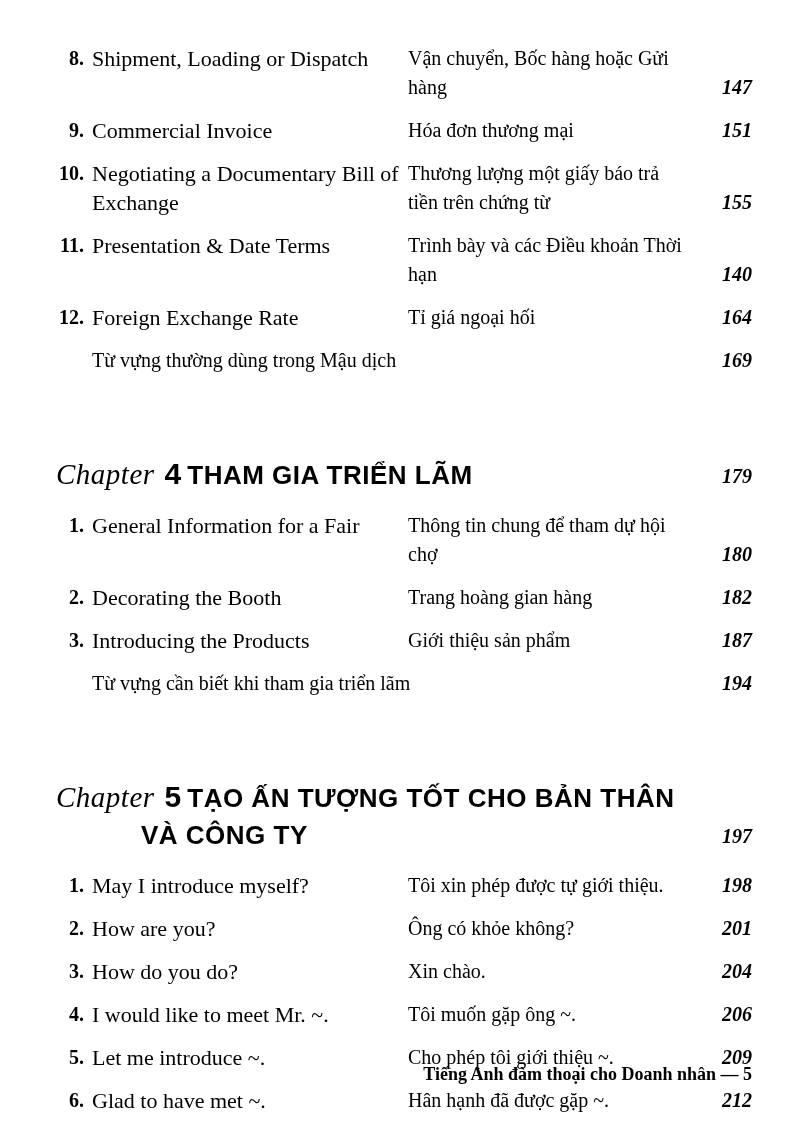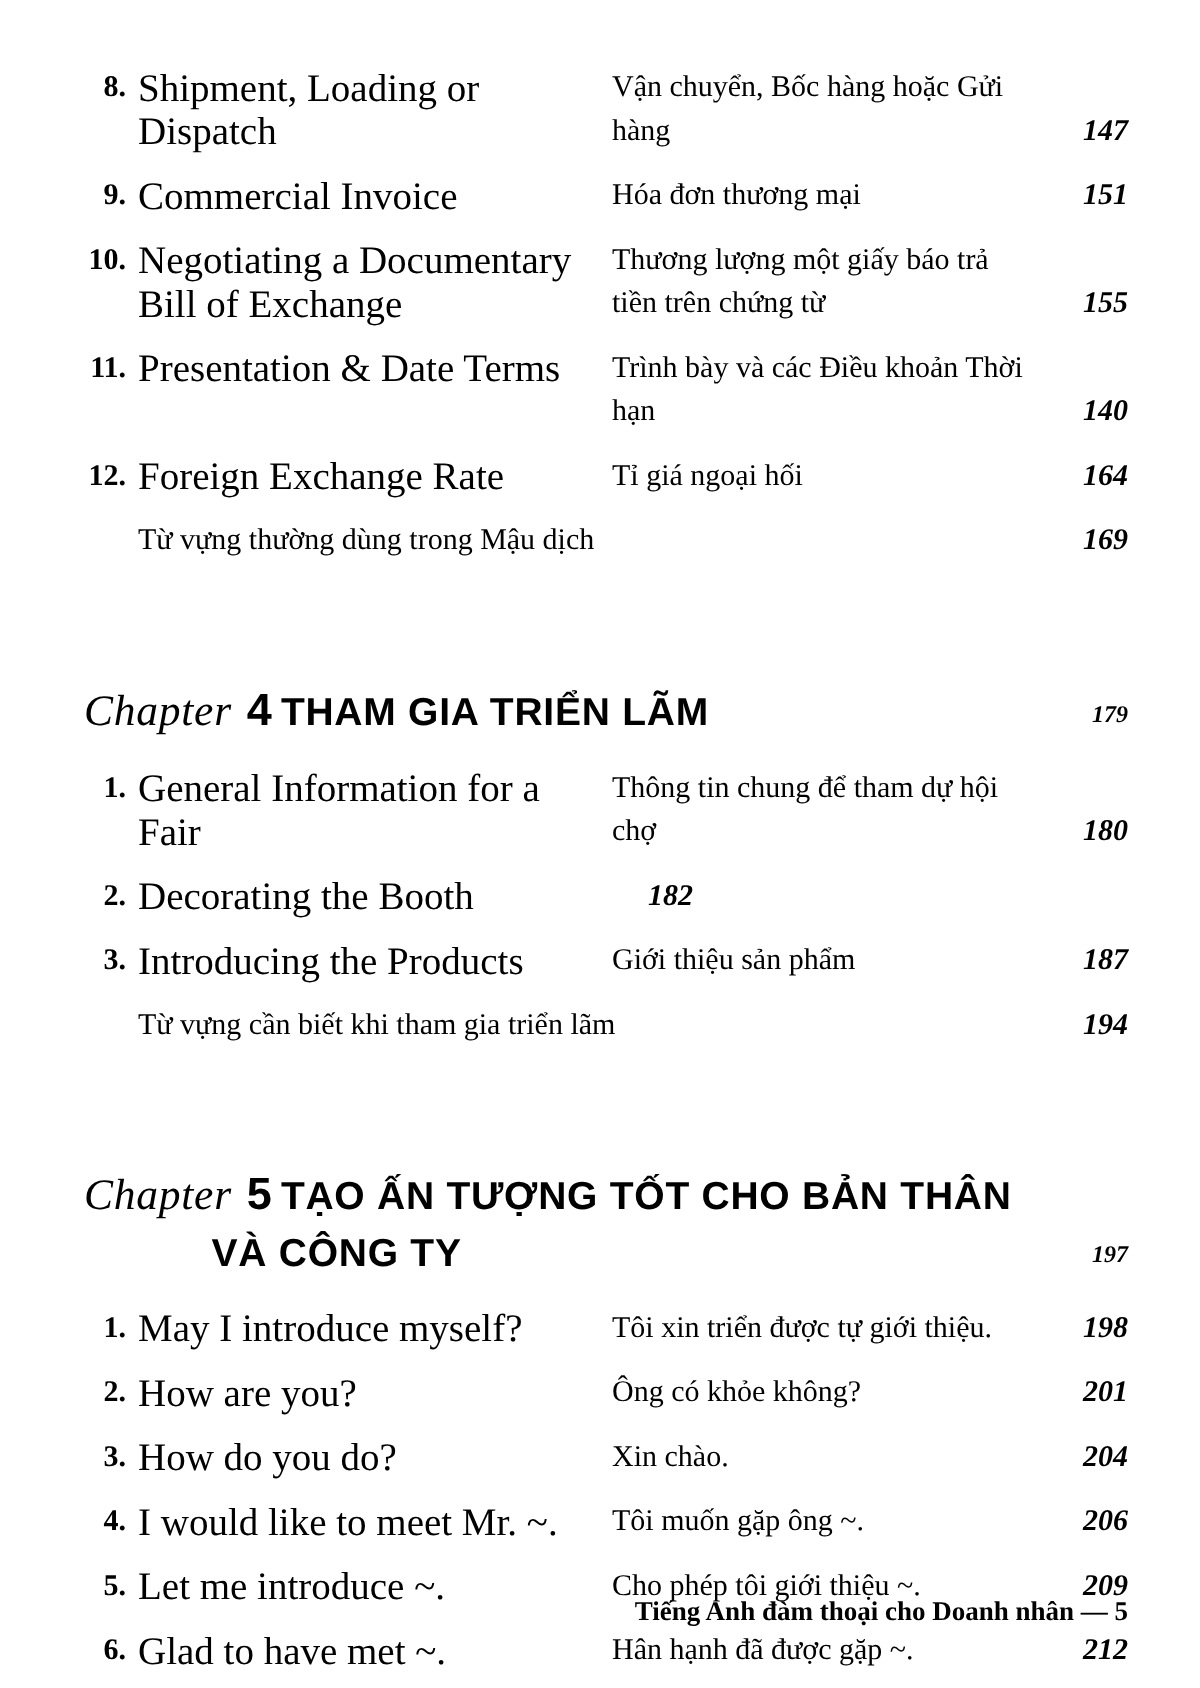--- a/index.html
+++ b/index.html
@@ -42,21 +42,21 @@
     text-align: right;
     font-weight: bold;
     font-size: 20px;
     line-height: 28px;
     padding-right: 8px;
     box-sizing: border-box;
   }
   .en {
     flex: 0 0 310px;
     width: 310px;
-    font-size: 26px;
+    font-size: 22px;
     line-height: 29px;
   }
   .vi {
     flex: 1 1 auto;
     font-size: 20px;
     line-height: 29px;
     padding-left: 6px;
   }
   .pg {
     flex: 0 0 60px;
@@ -123,21 +123,21 @@
     font-family: "Liberation Sans", sans-serif;
     font-weight: bold;
     font-size: 26px;
     letter-spacing: 0.5px;
     display: block;
     padding-left: 85px;
     margin-top: 6px;
   }
   .chapter .pg {
     font-weight: bold;
-    font-size: 16px;
+    font-size: 20px;
   }
   .chapter .pg.bottomalign {
     align-self: flex-end;
   }
 
   
   .footer {
     position: absolute;
     right: 48px;
     bottom: 40px;
@@ -205,20 +205,21 @@
     <div class="entry">
       <div class="num">1.</div>
       <div class="en">General Information for a Fair</div>
       <div class="vi">Thông tin chung để tham dự hội chợ</div>
       <div class="pg">180</div>
     </div>
 
     <div class="entry">
       <div class="num">2.</div>
       <div class="en">Decorating the Booth</div>
+      <div class="vi">Trang hoàng gian hàng</div>
       <div class="pg">182</div>
     </div>
 
     <div class="entry">
       <div class="num">3.</div>
       <div class="en">Introducing the Products</div>
       <div class="vi">Giới thiệu sản phẩm</div>
       <div class="pg">187</div>
     </div>
 
@@ -232,21 +233,21 @@
       <div class="chapter-left">
         <span class="chapter-word">Chapter</span><span class="chapter-num">5</span><span class="chapter-title">TẠO ẤN TƯỢNG TỐT CHO BẢN THÂN</span>
         <span class="chapter-title-2">VÀ CÔNG TY</span>
       </div>
       <div class="pg bottomalign">197</div>
     </div>
 
     <div class="entry">
       <div class="num">1.</div>
       <div class="en">May I introduce myself?</div>
-      <div class="vi">Tôi xin triển được tự giới thiệu.</div>
+      <div class="vi">Tôi xin phép được tự giới thiệu.</div>
       <div class="pg">198</div>
     </div>
 
     <div class="entry">
       <div class="num">2.</div>
       <div class="en">How are you?</div>
       <div class="vi">Ông có khỏe không?</div>
       <div class="pg">201</div>
     </div>
 

